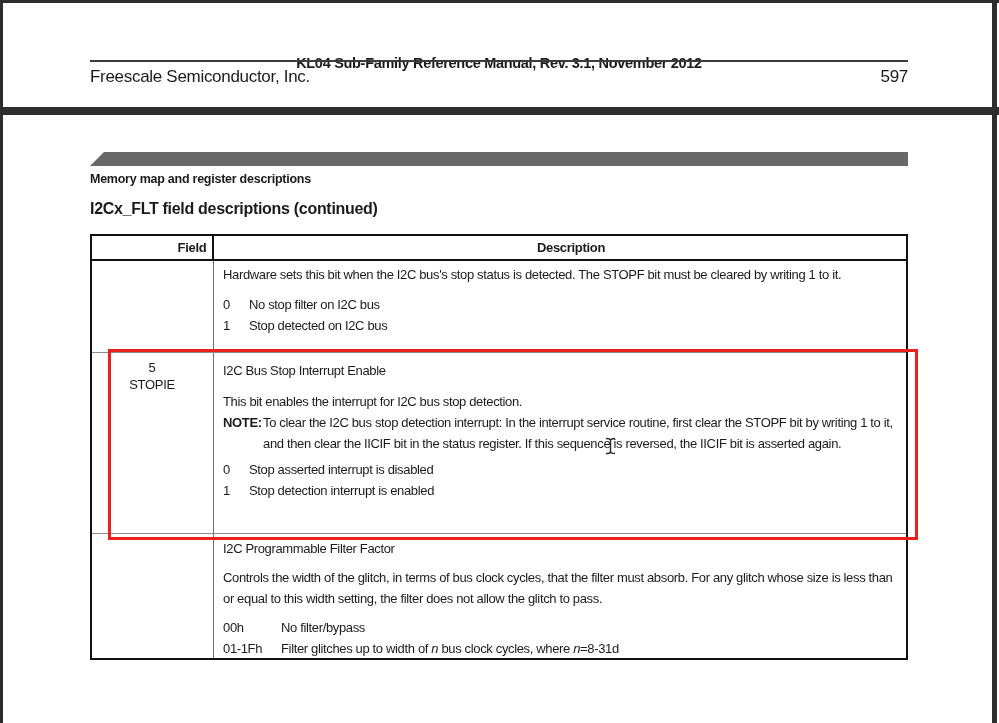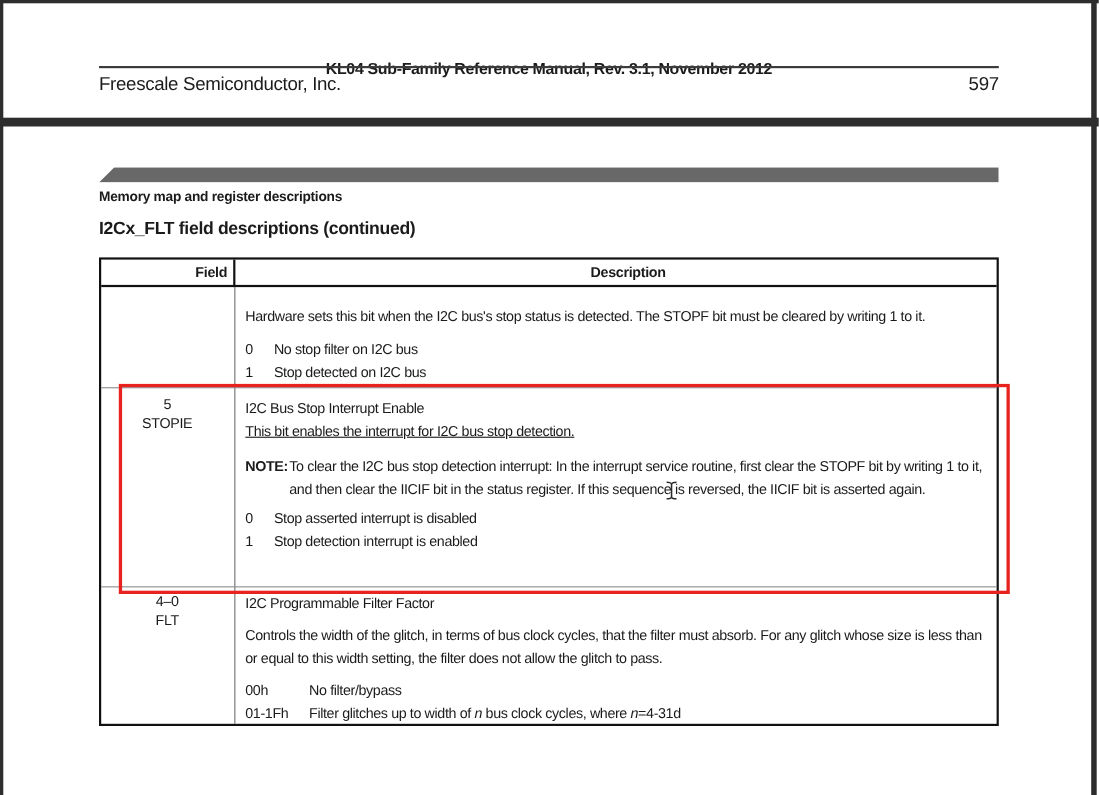--- a/index.html
+++ b/index.html
@@ -74,67 +74,63 @@
 
     <div class="abs hdr-bottom"></div>
     <div class="abs col-div-h"></div>
     <div class="abs col-div-b"></div>
     <div class="abs row-div1"></div>
     <div class="abs row-div2"></div>
 
     <div class="abs hcell f">Field</div>
     <div class="abs hcell d">Description</div>
 
-    <div class="abs dcell" style="top:25px;height:71px;padding-top:16px;">
+    <div class="abs dcell" style="top:25px;height:71px;padding-top:3px;">
       <p>Hardware sets this bit when the I2C bus's stop status is detected. The STOPF bit must be cleared by writing 1 to it.</p>
       <div class="opt" style="margin-top:9px;">
         <span class="code">0</span>
         <span>No stop filter on I2C bus</span>
       </div>
       <div class="opt">
         <span class="code">1</span>
         <span>Stop detected on I2C bus</span>
       </div>
     </div>
 
     <div class="abs fcell" style="top:123px;">
       <div>5</div>
       <div>STOPIE</div>
     </div>
     <div class="abs dcell" style="top:117px;height:180px;padding-top:7px;">
       <p>I2C Bus Stop Interrupt Enable</p>
-      <p style="text-decoration:underline;">This bit enables the interrupt for I2C bus stop detection.</p>
-      <div class="note" style="margin-top:11px;justify-content:space-between;">
+      <p style="margin-top:10px;">This bit enables the interrupt for I2C bus stop detection.</p>
+      <div class="note" style="justify-content:space-between;">
         <span class="nlabel">NOTE:</span>
         <span class="ntext">To clear the I2C bus stop detection interrupt: In the interrupt service routine, first clear the STOPF bit by writing 1 to it, and then clear the IICIF bit in the status register. If this sequence is reversed, the IICIF bit is asserted again.</span>
       </div>
       <div class="opt" style="margin-top:5px;">
         <span class="code">0</span>
         <span>Stop asserted interrupt is disabled</span>
       </div>
       <div class="opt">
         <span class="code">1</span>
         <span>Stop detection interrupt is enabled</span>
       </div>
     </div>
 
-    <div class="abs fcell" style="top:302px;">
-      <div>4–0</div>
-      <div>FLT</div>
-    </div>
     <div class="abs dcell" style="top:298px;height:124px;padding-top:4px;">
       <p>I2C Programmable Filter Factor</p>
       <p style="margin-top:8px;">Controls the width of the glitch, in terms of bus clock cycles, that the filter must absorb. For any glitch whose size is less than or equal to this width setting, the filter does not allow the glitch to pass.</p>
       <div class="opt" style="margin-top:8px;">
         <span class="code wide">00h</span>
         <span>No filter/bypass</span>
       </div>
       <div class="opt">
         <span class="code wide">01-1Fh</span>
-        <span><span>Filter glitches up to width of </span><span class="em">n</span><span> bus clock cycles, where </span><span class="em">n</span><span>=4-31d</span></span>
+        <span><span>Filter glitches up to width of </span><span class="em">n</span><span> bus clock cycles, where </span><span class="em">n</span><span>=8-31d</span></span>
       </div>
     </div>
   </div>
 
   <div class="abs annotation"></div>
 
   <div class="abs cursor">
     <svg width="13" height="18" viewBox="0 0 13 18">
       <path d="M2 1.5 Q6.5 1.5 6.5 3.5 Q6.5 1.5 11 1.5 M6.5 3.5 L6.5 14.5 M2 16.5 Q6.5 16.5 6.5 14.5 Q6.5 16.5 11 16.5" fill="none" stroke="#2a2a2a" stroke-width="1.4"></path>
     </svg>

